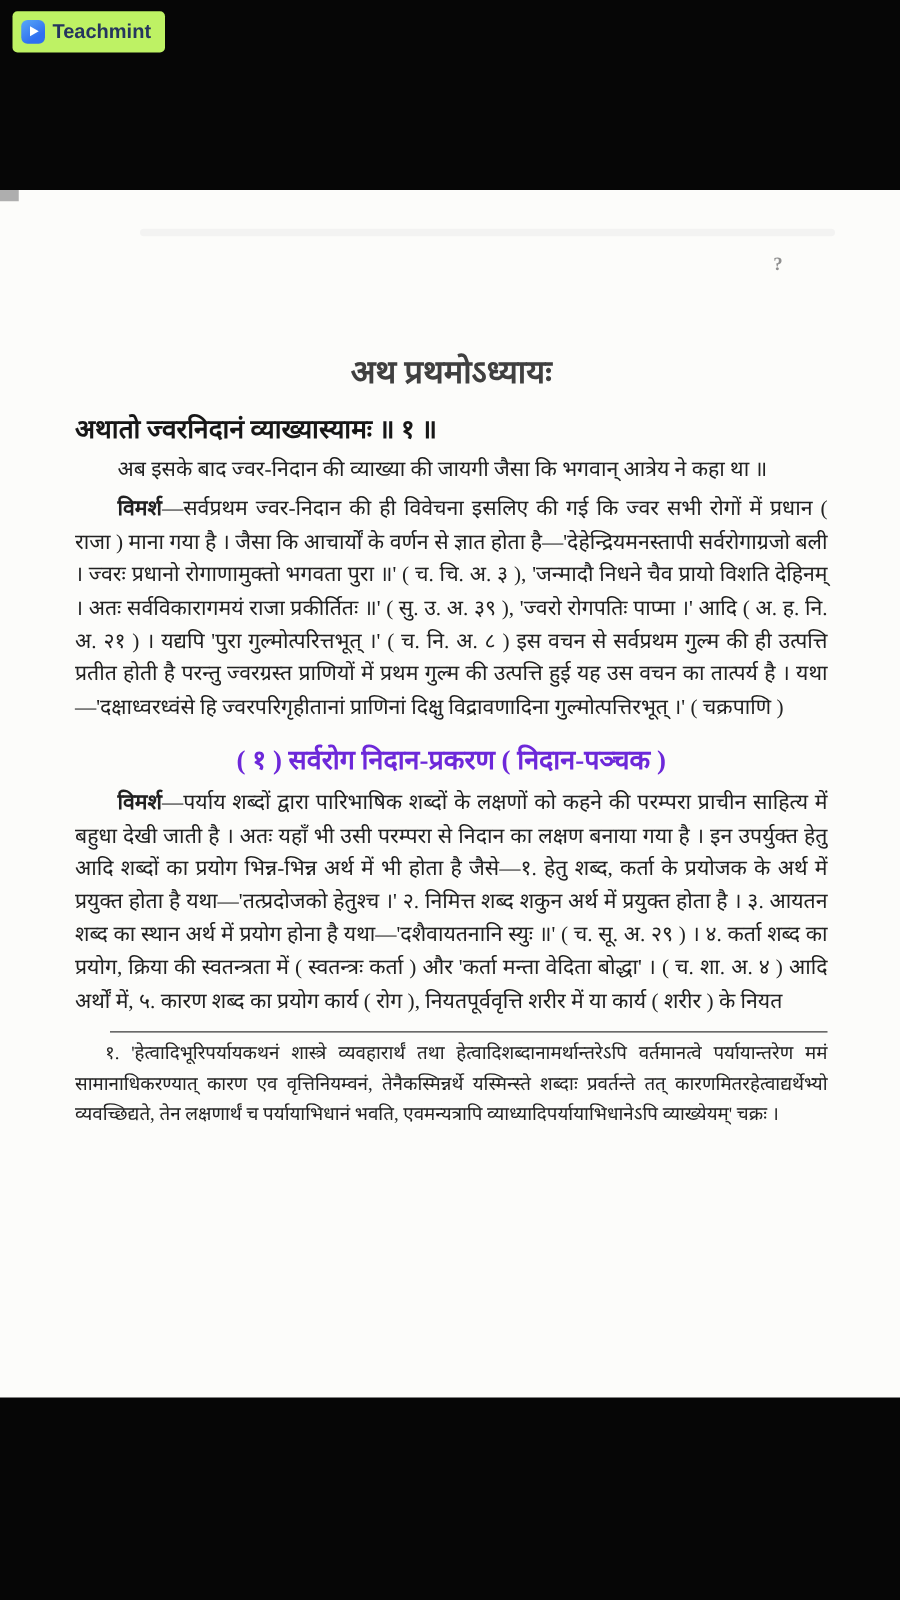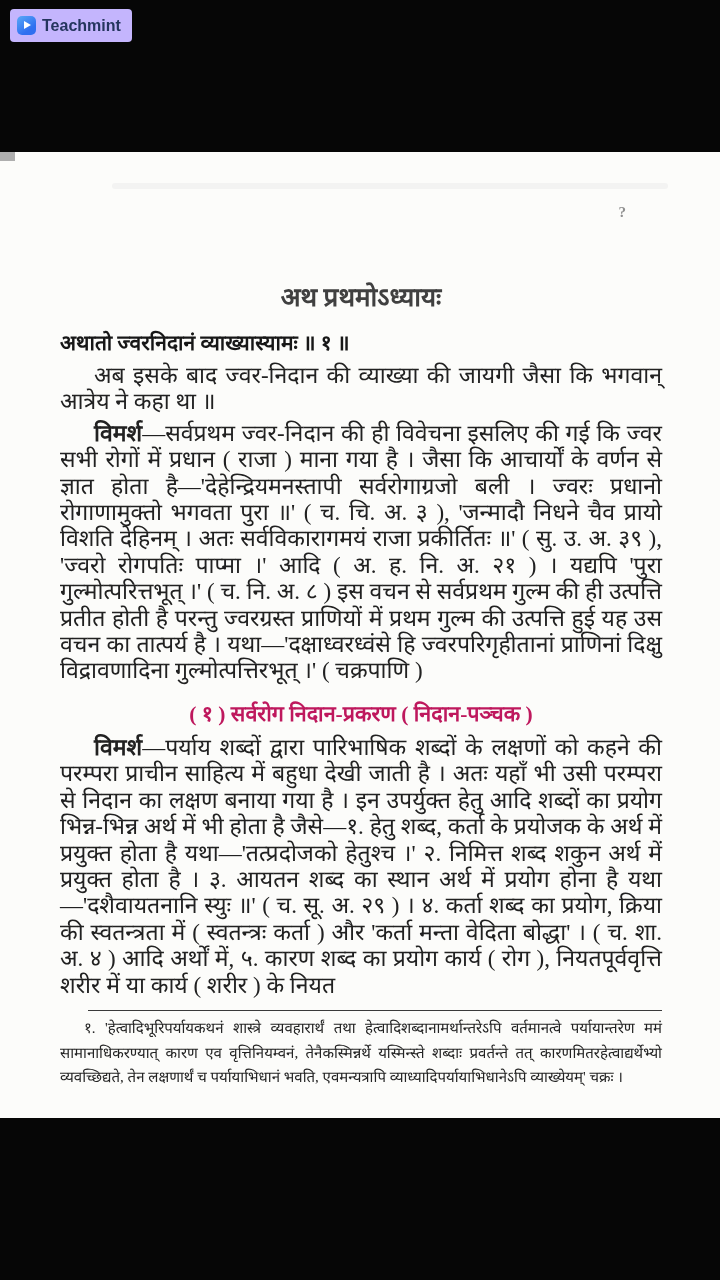--- a/index.html
+++ b/index.html
@@ -6,21 +6,21 @@
   body{
     width:720px;height:1280px;
     background:#060606;
     position:relative;
     overflow:hidden;
     font-family:"Liberation Serif","DejaVu Serif",serif;
   }
   
   .brand-chip{
     position:absolute;top:9px;left:10px;
-    background:#c4b5fd;border-radius:4px;
+    background:#bef264;border-radius:4px;
     display:flex;align-items:center;gap:6px;
     padding:4px 11px 4px 7px;height:25px;box-sizing:content-box;
   }
   .brand-icon{
     width:19px;height:19px;border-radius:5px;
     background:linear-gradient(145deg,#59a9f7 0%,#2f6ff0 70%);
     position:relative;flex:0 0 auto;
   }
   .brand-icon::after{
     content:"";position:absolute;left:7px;top:5px;
@@ -56,32 +56,32 @@
     text-align:center;font-size:38px;font-weight:700;
     margin:0 0 24px;letter-spacing:1px;color:#141414;
   }
   .chapter-heading{
     text-align:center;font-size:26px;font-weight:700;margin:0 0 14px;color:#404040;
   }
   .verse{
     text-align:left;font-size:21px;font-weight:700;line-height:30px;margin:0;color:#171717;
   }
   .body-para{
-    font-size:23px;line-height:26.4px;text-align:justify;margin:5px 0 0;color:#212121;
+    font-size:17px;line-height:26.4px;text-align:justify;margin:5px 0 0;color:#212121;
   }
   .indent{text-indent:34px;}
   .lead{font-weight:700;}
   .sutra{
     font-size:17.5px;line-height:27px;text-align:justify;
     font-weight:700;text-indent:34px;margin:8px 0 0;color:#161616;
   }
   .ornament{font-size:15px;}
   .section-heading{
     text-align:center;font-size:21.5px;font-weight:700;
-    margin:13px 0 8px;color:#be185d;
+    margin:13px 0 8px;color:#6d28d9;
   }
   .footnote-rule{
     border:0;border-top:1.6px solid #3a3a3a;
     margin:11px 0 5px 28px;width:calc(100% - 28px);
   }
   .footnote{
     font-size:15px;line-height:24.6px;text-align:justify;
     text-indent:24px;margin:0;color:#232323;
   }
 </style>

